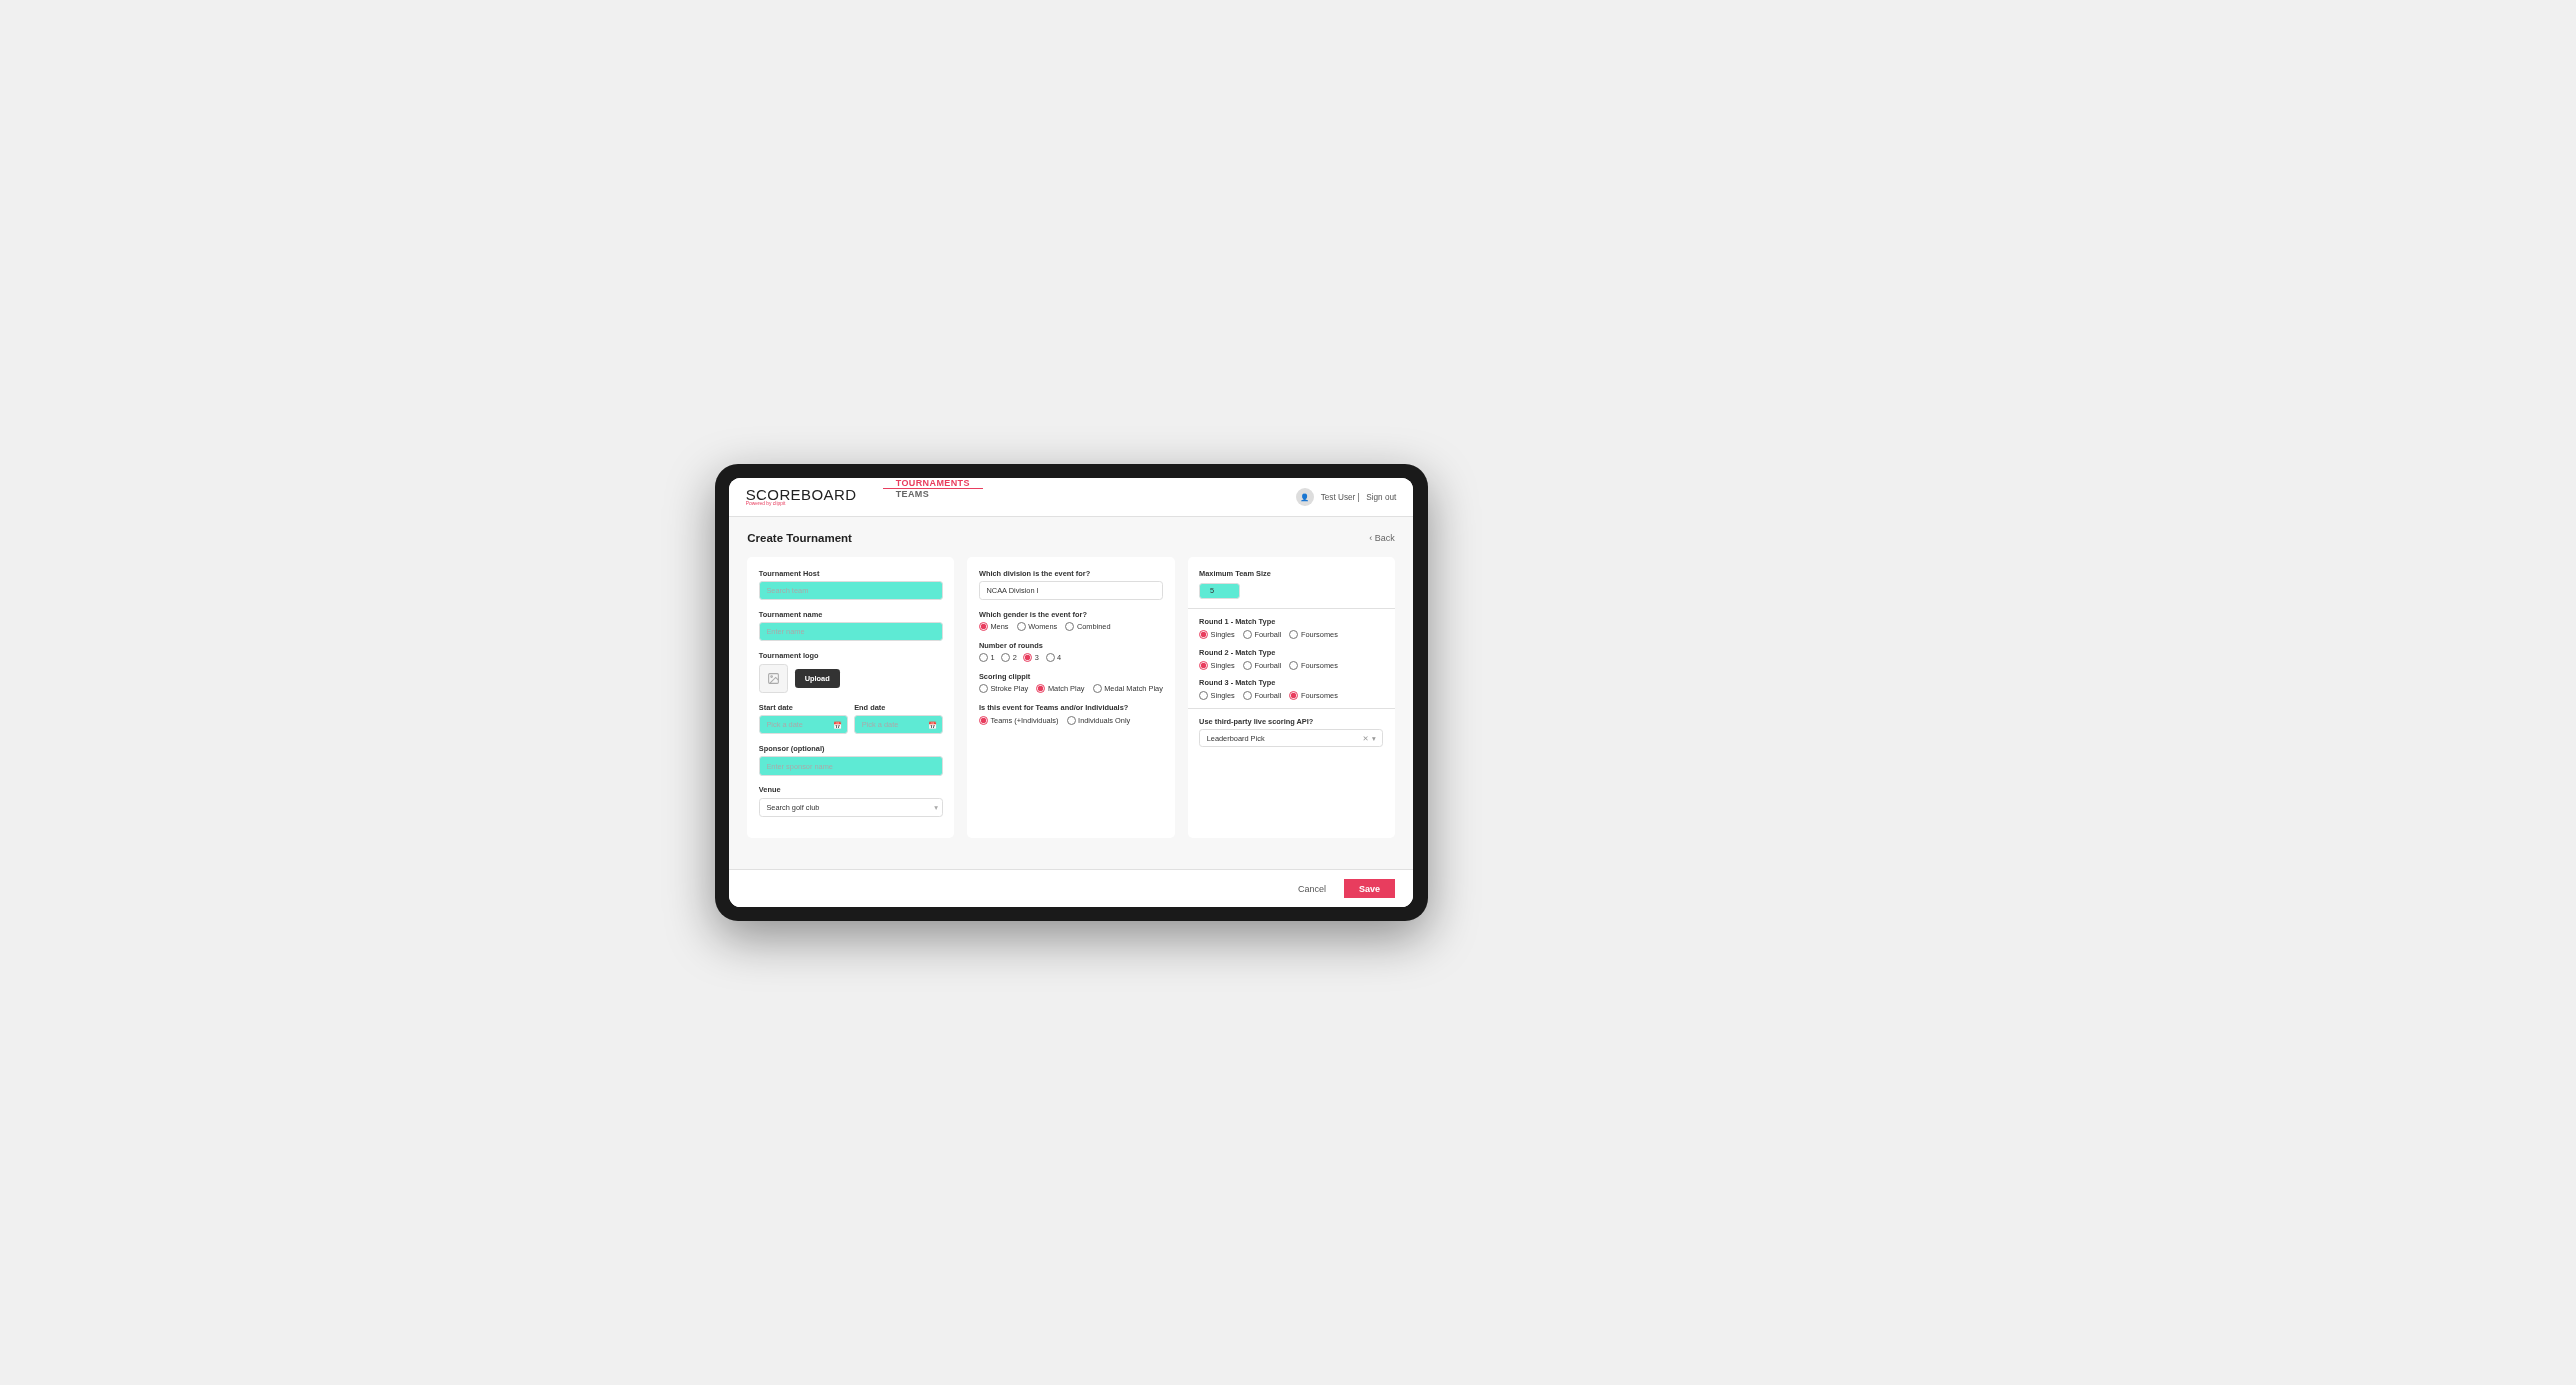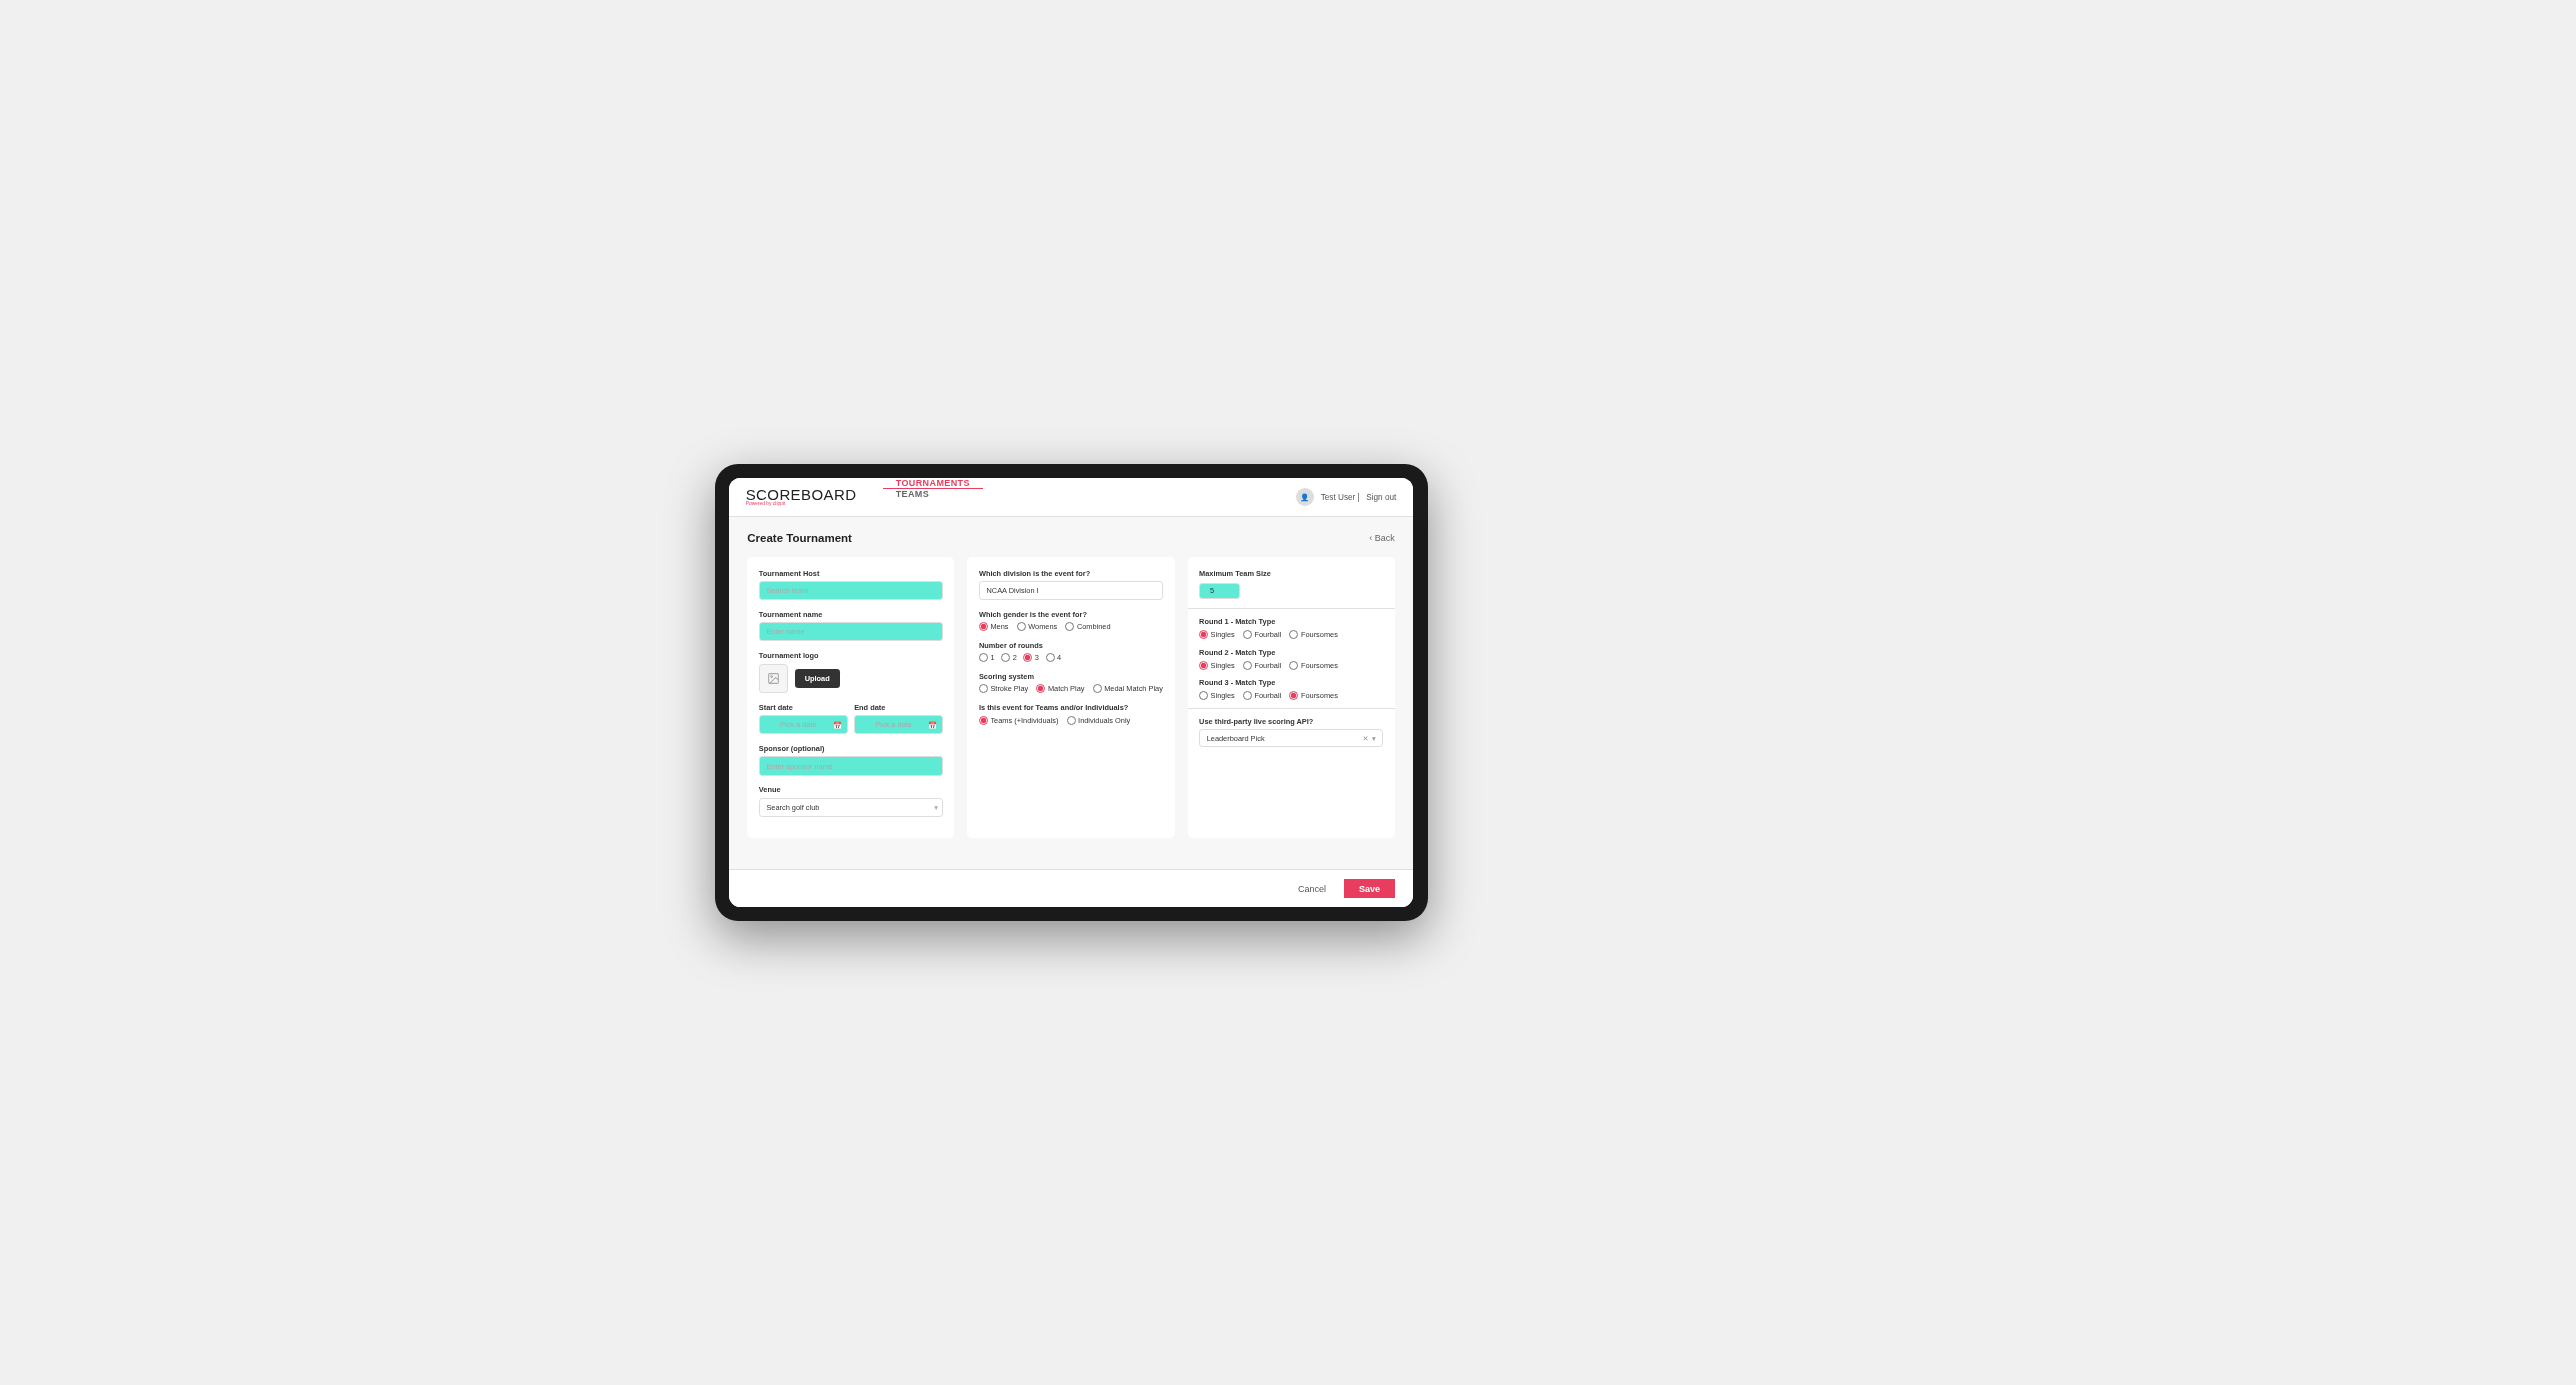--- a/index.html
+++ b/index.html
@@ -237,21 +237,20 @@
       grid-template-columns: 1fr 1fr;
       gap: 6.6px;
     }
 
     .date-input-wrapper {
       position: relative;
     }
 
     .date-input-wrapper input {
       padding-right: 16.4px;
-      text-align: center;
     }
 
     .calendar-icon {
       position: absolute;
       right: 4.9px;
       top: 50%;
       transform: translateY(-50%);
       font-size: 7.4px;
       color: #999;
     }
@@ -580,21 +579,21 @@
                   <span>3</span>
                 </label>
                 <label class="round-option">
                   <input class="radio-input" type="radio" name="rounds" value="4" style="">
                   <span>4</span>
                 </label>
               </div>
             </div>
 
             <div class="form-group">
-              <label class="form-label">Scoring system</label>
+              <label class="form-label">Scoring clippit</label>
               <div class="radio-group">
                 <label class="radio-option">
                   <input class="radio-input" type="radio" name="scoring" value="stroke" style="">
                   <span>Stroke Play</span>
                 </label>
                 <label class="radio-option">
                   <input class="radio-input" type="radio" name="scoring" value="match" checked="" style="">
                   <span>Match Play</span>
                 </label>
                 <label class="radio-option">

